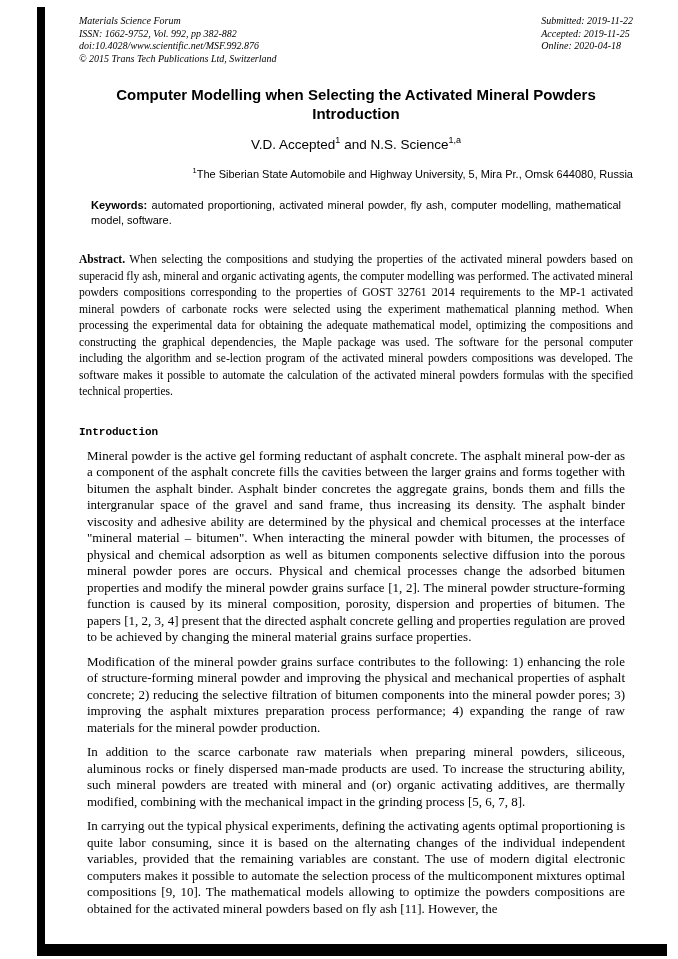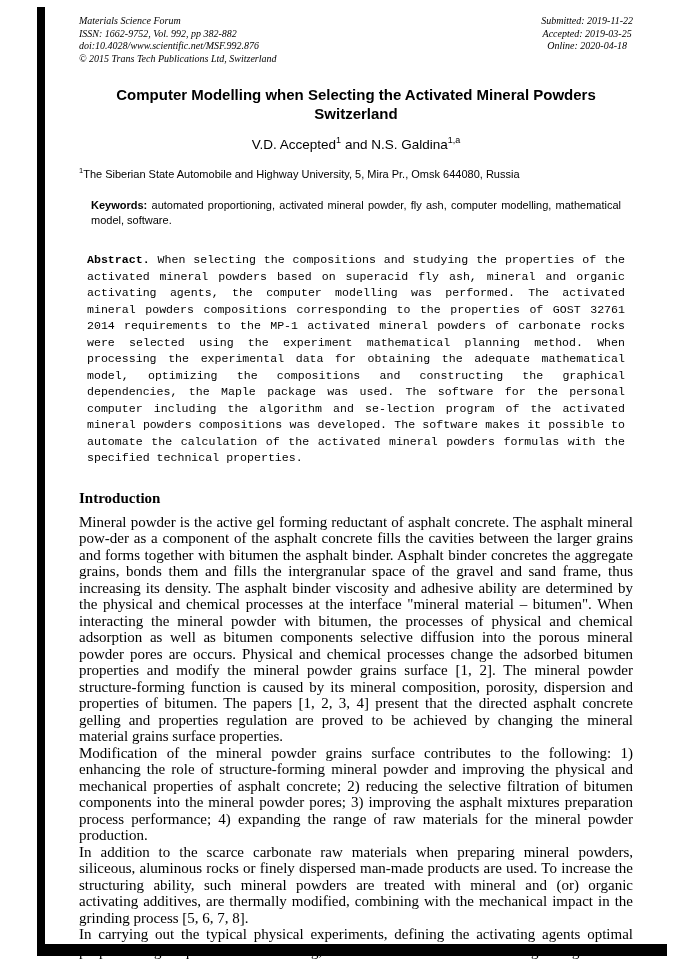--- a/index.html
+++ b/index.html
@@ -31,40 +31,40 @@
     width: 554px;
   }
   .hdr {
     display: flex;
     justify-content: space-between;
     font-family: "Liberation Serif", serif;
     font-style: italic;
     font-size: 10px;
     line-height: 12.5px;
   }
-  .hdr-right { text-align: center; }
+  .hdr-right { text-align: left; }
   .title {
     margin: 20px 0 0;
     text-align: center;
     font-family: "Liberation Sans", sans-serif;
     font-weight: 700;
     font-size: 15px;
     line-height: 19px;
   }
   .authors {
     margin-top: 9px;
     text-align: center;
     font-family: "Liberation Sans", sans-serif;
     font-size: 13.5px;
     line-height: 17px;
   }
   .authors sup { font-size: 9px; }
   .affil {
     margin-top: 11px;
-    text-align: left;
+    text-align: right;
     font-family: "Liberation Sans", sans-serif;
     font-size: 11px;
     line-height: 14px;
   }
   .affil sup, .email sup { font-size: 7.5px; }
   .email {
     margin-top: 10px;
     text-align: center;
     font-family: "Liberation Sans", sans-serif;
     font-size: 10.5px;
@@ -72,38 +72,38 @@
   }
   .keywords {
     margin: 18px 12px 0;
     font-family: "Liberation Sans", sans-serif;
     font-size: 11px;
     line-height: 15px;
     text-align: justify;
   }
   .keywords .lbl { font-weight: 700; }
   .abstract {
-    margin: 24px 8px 0;
-    font-family: Liberation Mono, monospace;
+    margin: 24px 0 0;
+    font-family: Liberation Serif, serif;
     font-size: 11.6px;
     line-height: 16.5px;
     text-align: justify;
   }
   .abstract .lbl { font-weight: 700; }
   .sec-heading {
     margin: 24px 0 0;
-    font-family: Liberation Serif, serif;
+    font-family: Liberation Mono, monospace;
     font-weight: 700;
-    font-size: 15px;
+    font-size: 11px;
     line-height: 15px;
   }
   .body-p {
-    margin: 0;
+    margin: 8px;
     font-family: "Liberation Serif", serif;
-    font-size: 15px;
+    font-size: 13px;
     line-height: 16.5px;
     text-align: justify;
   }
   .body-p.first { margin-top: 8px; }
 </style>
 </head>
 <body>
 
 <div class="page">
   <div class="scan-left"></div>
@@ -113,28 +113,28 @@
 
     <div class="hdr">
       <div class="hdr-left">
         <div>Materials Science Forum</div>
         <div>ISSN: 1662-9752, Vol. 992, pp 382-882</div>
         <div>doi:10.4028/www.scientific.net/MSF.992.876</div>
         <div>© 2015 Trans Tech Publications Ltd, Switzerland</div>
       </div>
       <div class="hdr-right">
         <div>Submitted: 2019-11-22</div>
-        <div>Accepted: 2019-03-25</div>
+        <div>Accepted: 2019-11-25</div>
         <div>Online: 2020-04-18</div>
       </div>
     </div>
 
-    <h1 class="title">Computer Modelling when Selecting the Activated Mineral Powders Switzerland</h1>
+    <h1 class="title">Computer Modelling when Selecting the Activated Mineral Powders Introduction</h1>
 
-    <div class="authors"><span>V.D. Accepted</span><sup>1</sup> <span>and N.S. Galdina</span><sup>1,a</sup></div>
+    <div class="authors"><span>V.D. Accepted</span><sup>1</sup> <span>and N.S. Science</span><sup>1,a</sup></div>
 
     <div class="affil"><sup>1</sup><span>The Siberian State Automobile and Highway University, 5, Mira Pr., Omsk 644080, Russia</span></div>
 
 
     <p class="keywords"><span class="lbl">Keywords:</span> <span>automated proportioning, activated mineral powder, fly ash, computer modelling, mathematical model, software.</span></p>
 
     <p class="abstract"><span class="lbl">Abstract.</span> <span>When selecting the compositions and studying the properties of the activated mineral powders based on superacid fly ash, mineral and organic activating agents, the computer modelling was performed. The activated mineral powders compositions corresponding to the properties of GOST 32761 2014 requirements to the MP-1 activated mineral powders of carbonate rocks were selected using the experiment mathematical planning method. When processing the experimental data for obtaining the adequate mathematical model, optimizing the compositions and constructing the graphical dependencies, the Maple package was used. The software for the personal computer including the algorithm and se-lection program of the activated mineral powders compositions was developed. The software makes it possible to automate the calculation of the activated mineral powders formulas with the specified technical properties.</span></p>
 
     <h2 class="sec-heading">Introduction</h2>
 

